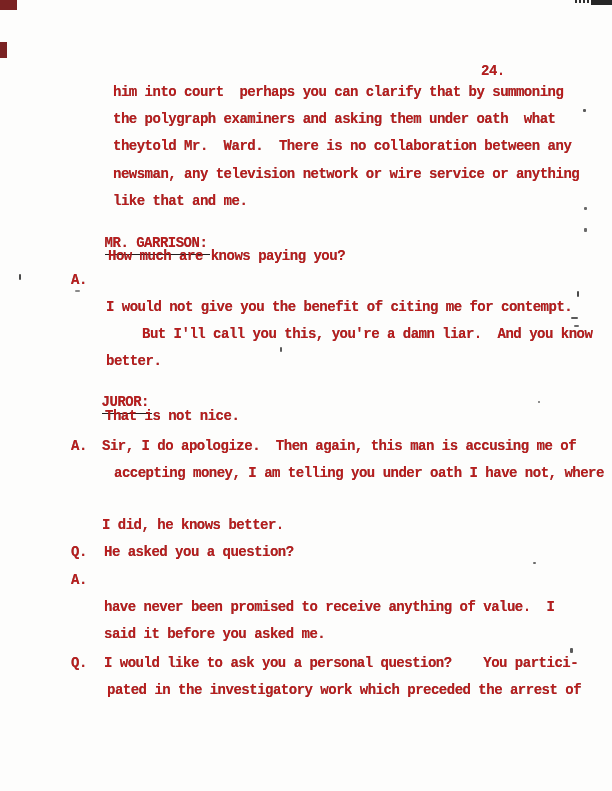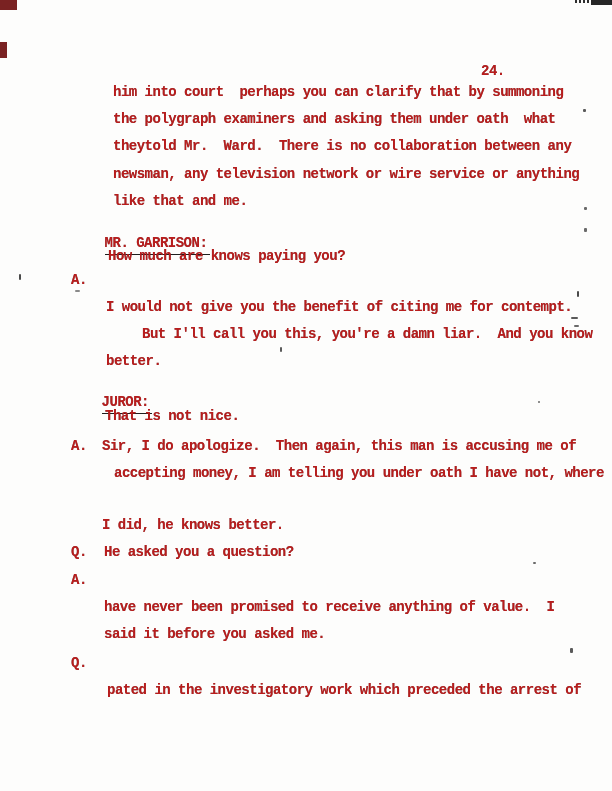--- a/index.html
+++ b/index.html
@@ -79,20 +79,21 @@
   <div class="tl" style="left:102px; top:518px;">I did, he knows better.</div>
 
   <div class="tl" style="left:71px; top:545px;">Q.</div>
   <div class="tl" style="left:104px; top:545px;">He asked you a question?</div>
 
   <div class="tl" style="left:71px; top:573px;">A.</div>
   <div class="tl" style="left:104px; top:600px;">have never been promised to receive anything of value.  I</div>
   <div class="tl" style="left:104px; top:627px;">said it before you asked me.</div>
 
   <div class="tl" style="left:71px; top:656px;">Q.</div>
+  <div class="tl" style="left:104px; top:656px;">I would like to ask you a personal question?    You partici-</div>
   <div class="tl" style="left:107px; top:683px;">pated in the investigatory work which preceded the arrest of</div>
 
   <div class="speck" style="left:19px;  top:274px; width:2px; height:6px; background:#4a4a4a;"></div>
   <div class="speck" style="left:75px;  top:290px; width:5px; height:2px; background:#8a8a8a;"></div>
   <div class="speck" style="left:280px; top:347px; width:2px; height:5px; background:#5a5a5a;"></div>
   <div class="speck" style="left:583px; top:109px; width:3px; height:3px; background:#5a5a5a;"></div>
   <div class="speck" style="left:584px; top:207px; width:3px; height:3px; background:#6a6a6a;"></div>
   <div class="speck" style="left:584px; top:228px; width:3px; height:4px; background:#6a6a6a;"></div>
   <div class="speck" style="left:577px; top:291px; width:2px; height:6px; background:#4a4a4a;"></div>
   <div class="speck" style="left:571px; top:317px; width:7px; height:2px; background:#5a5a5a;"></div>

